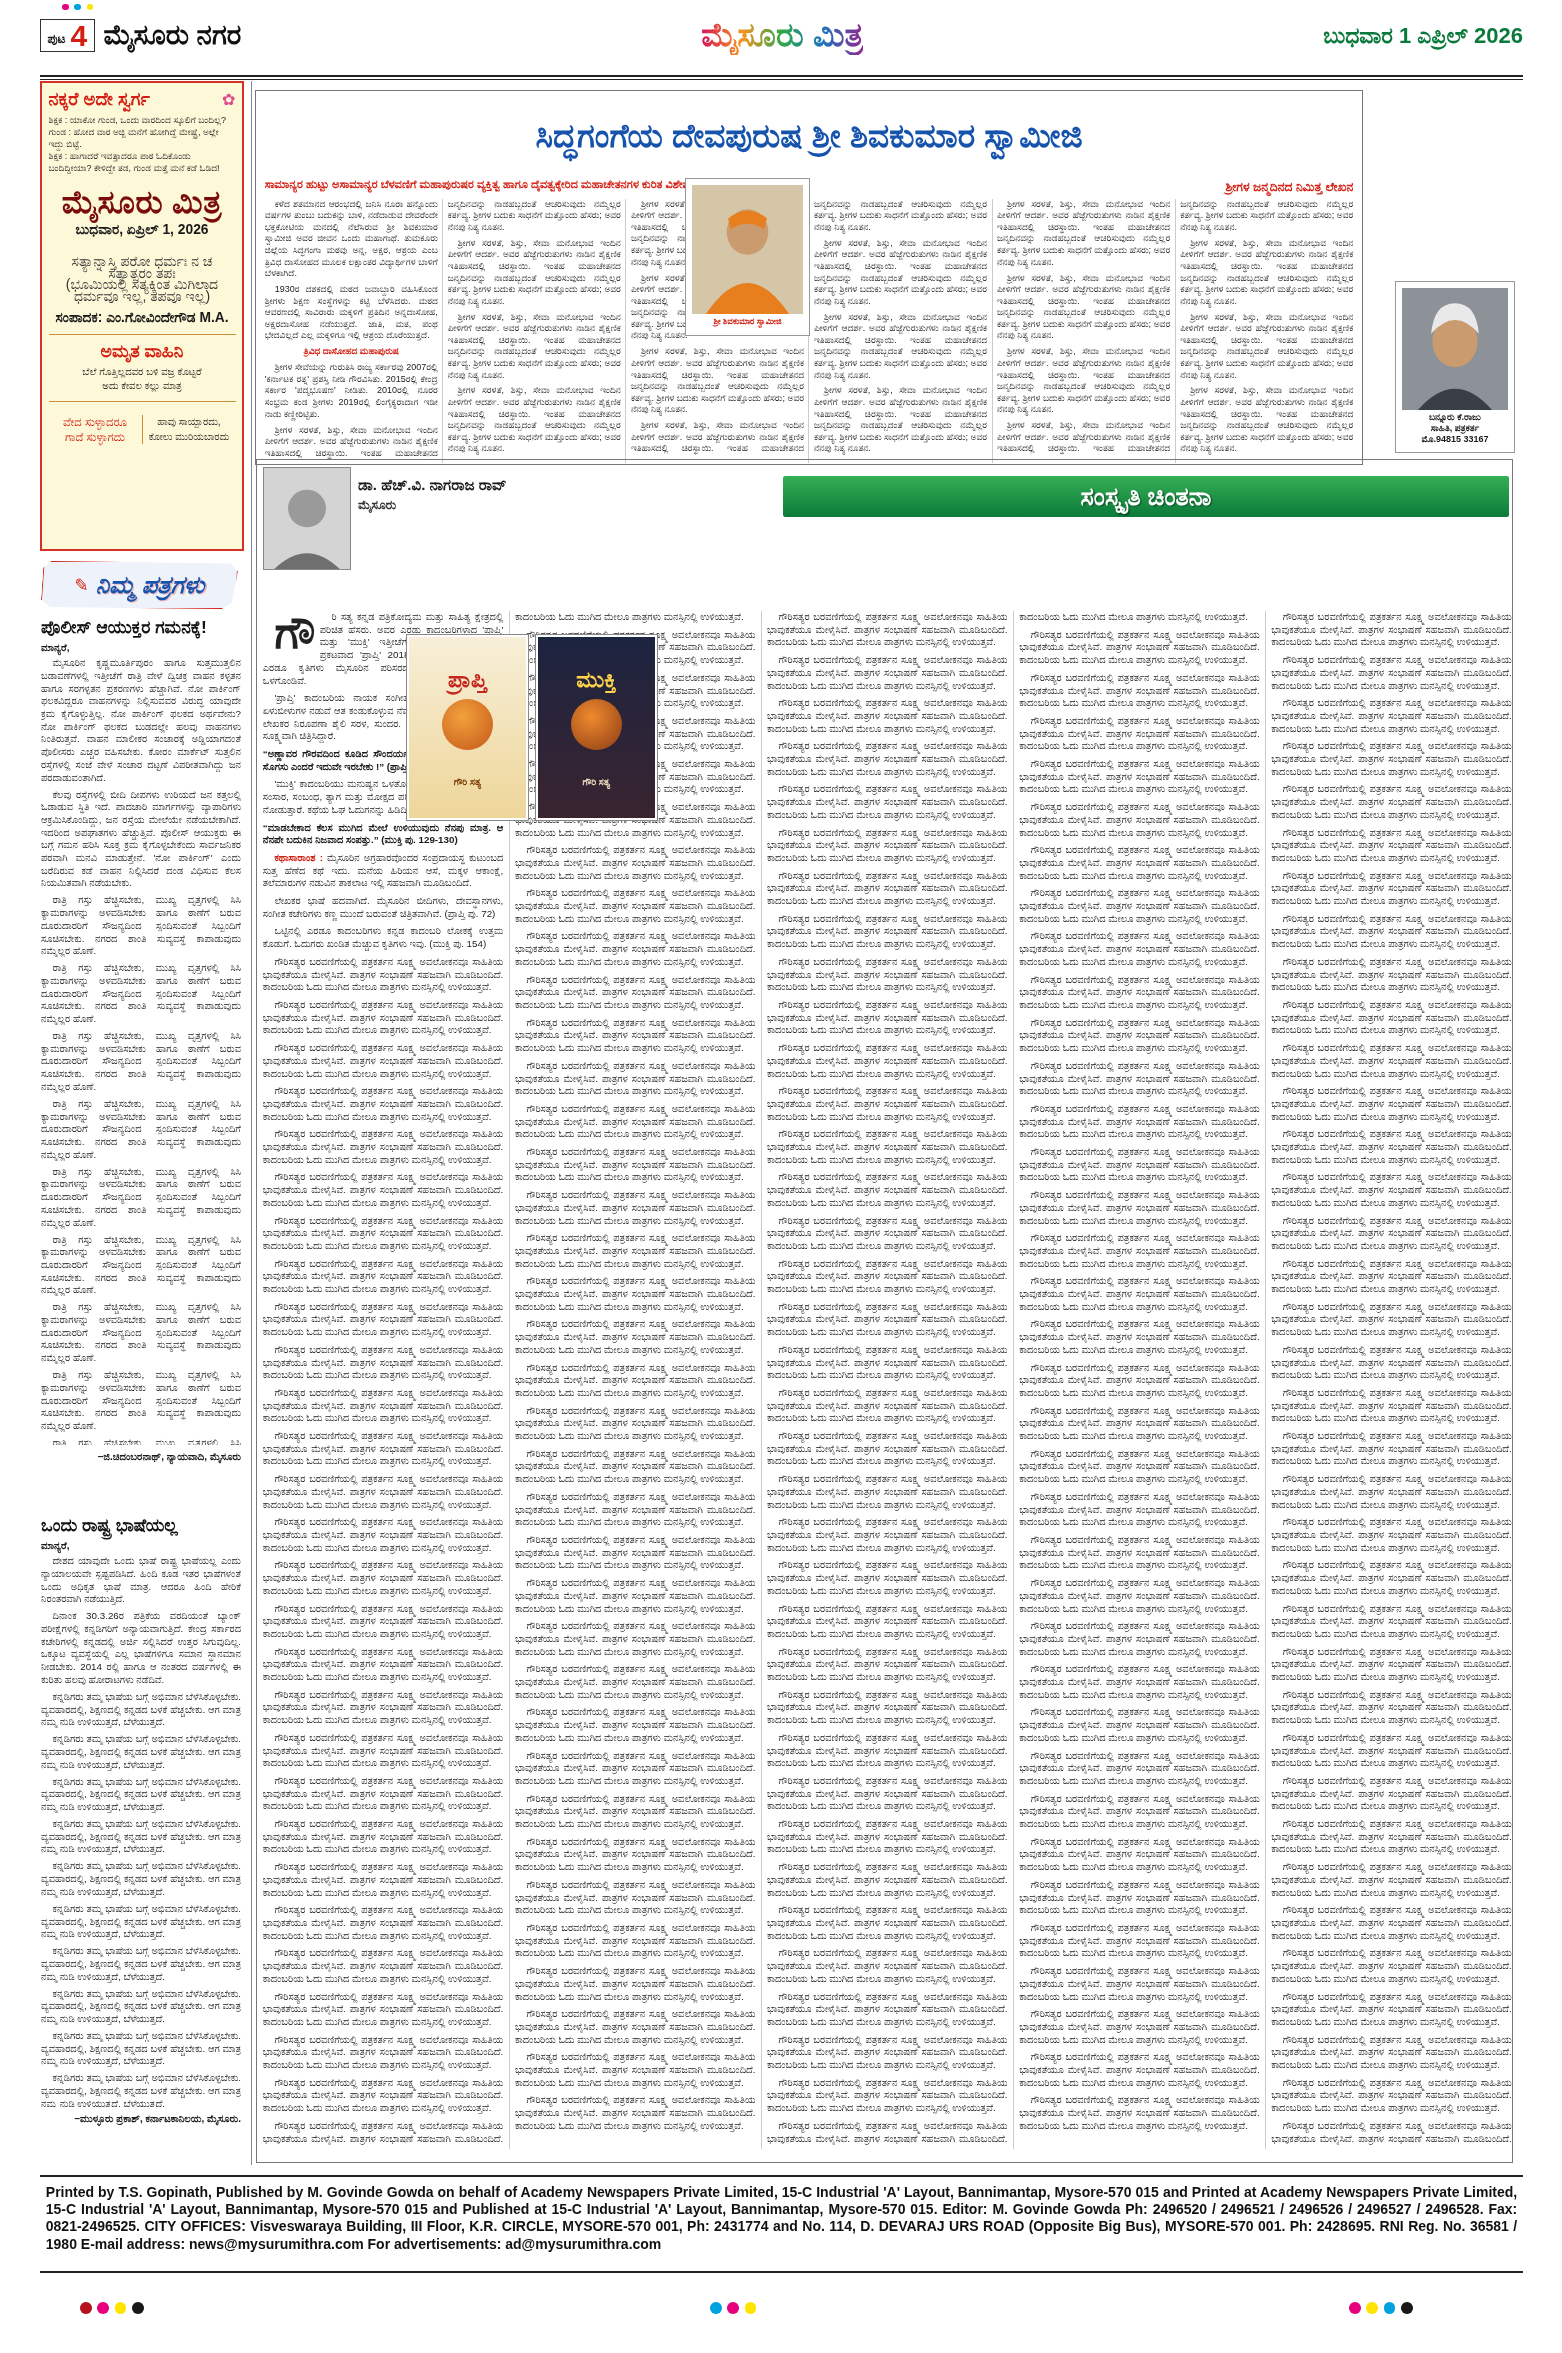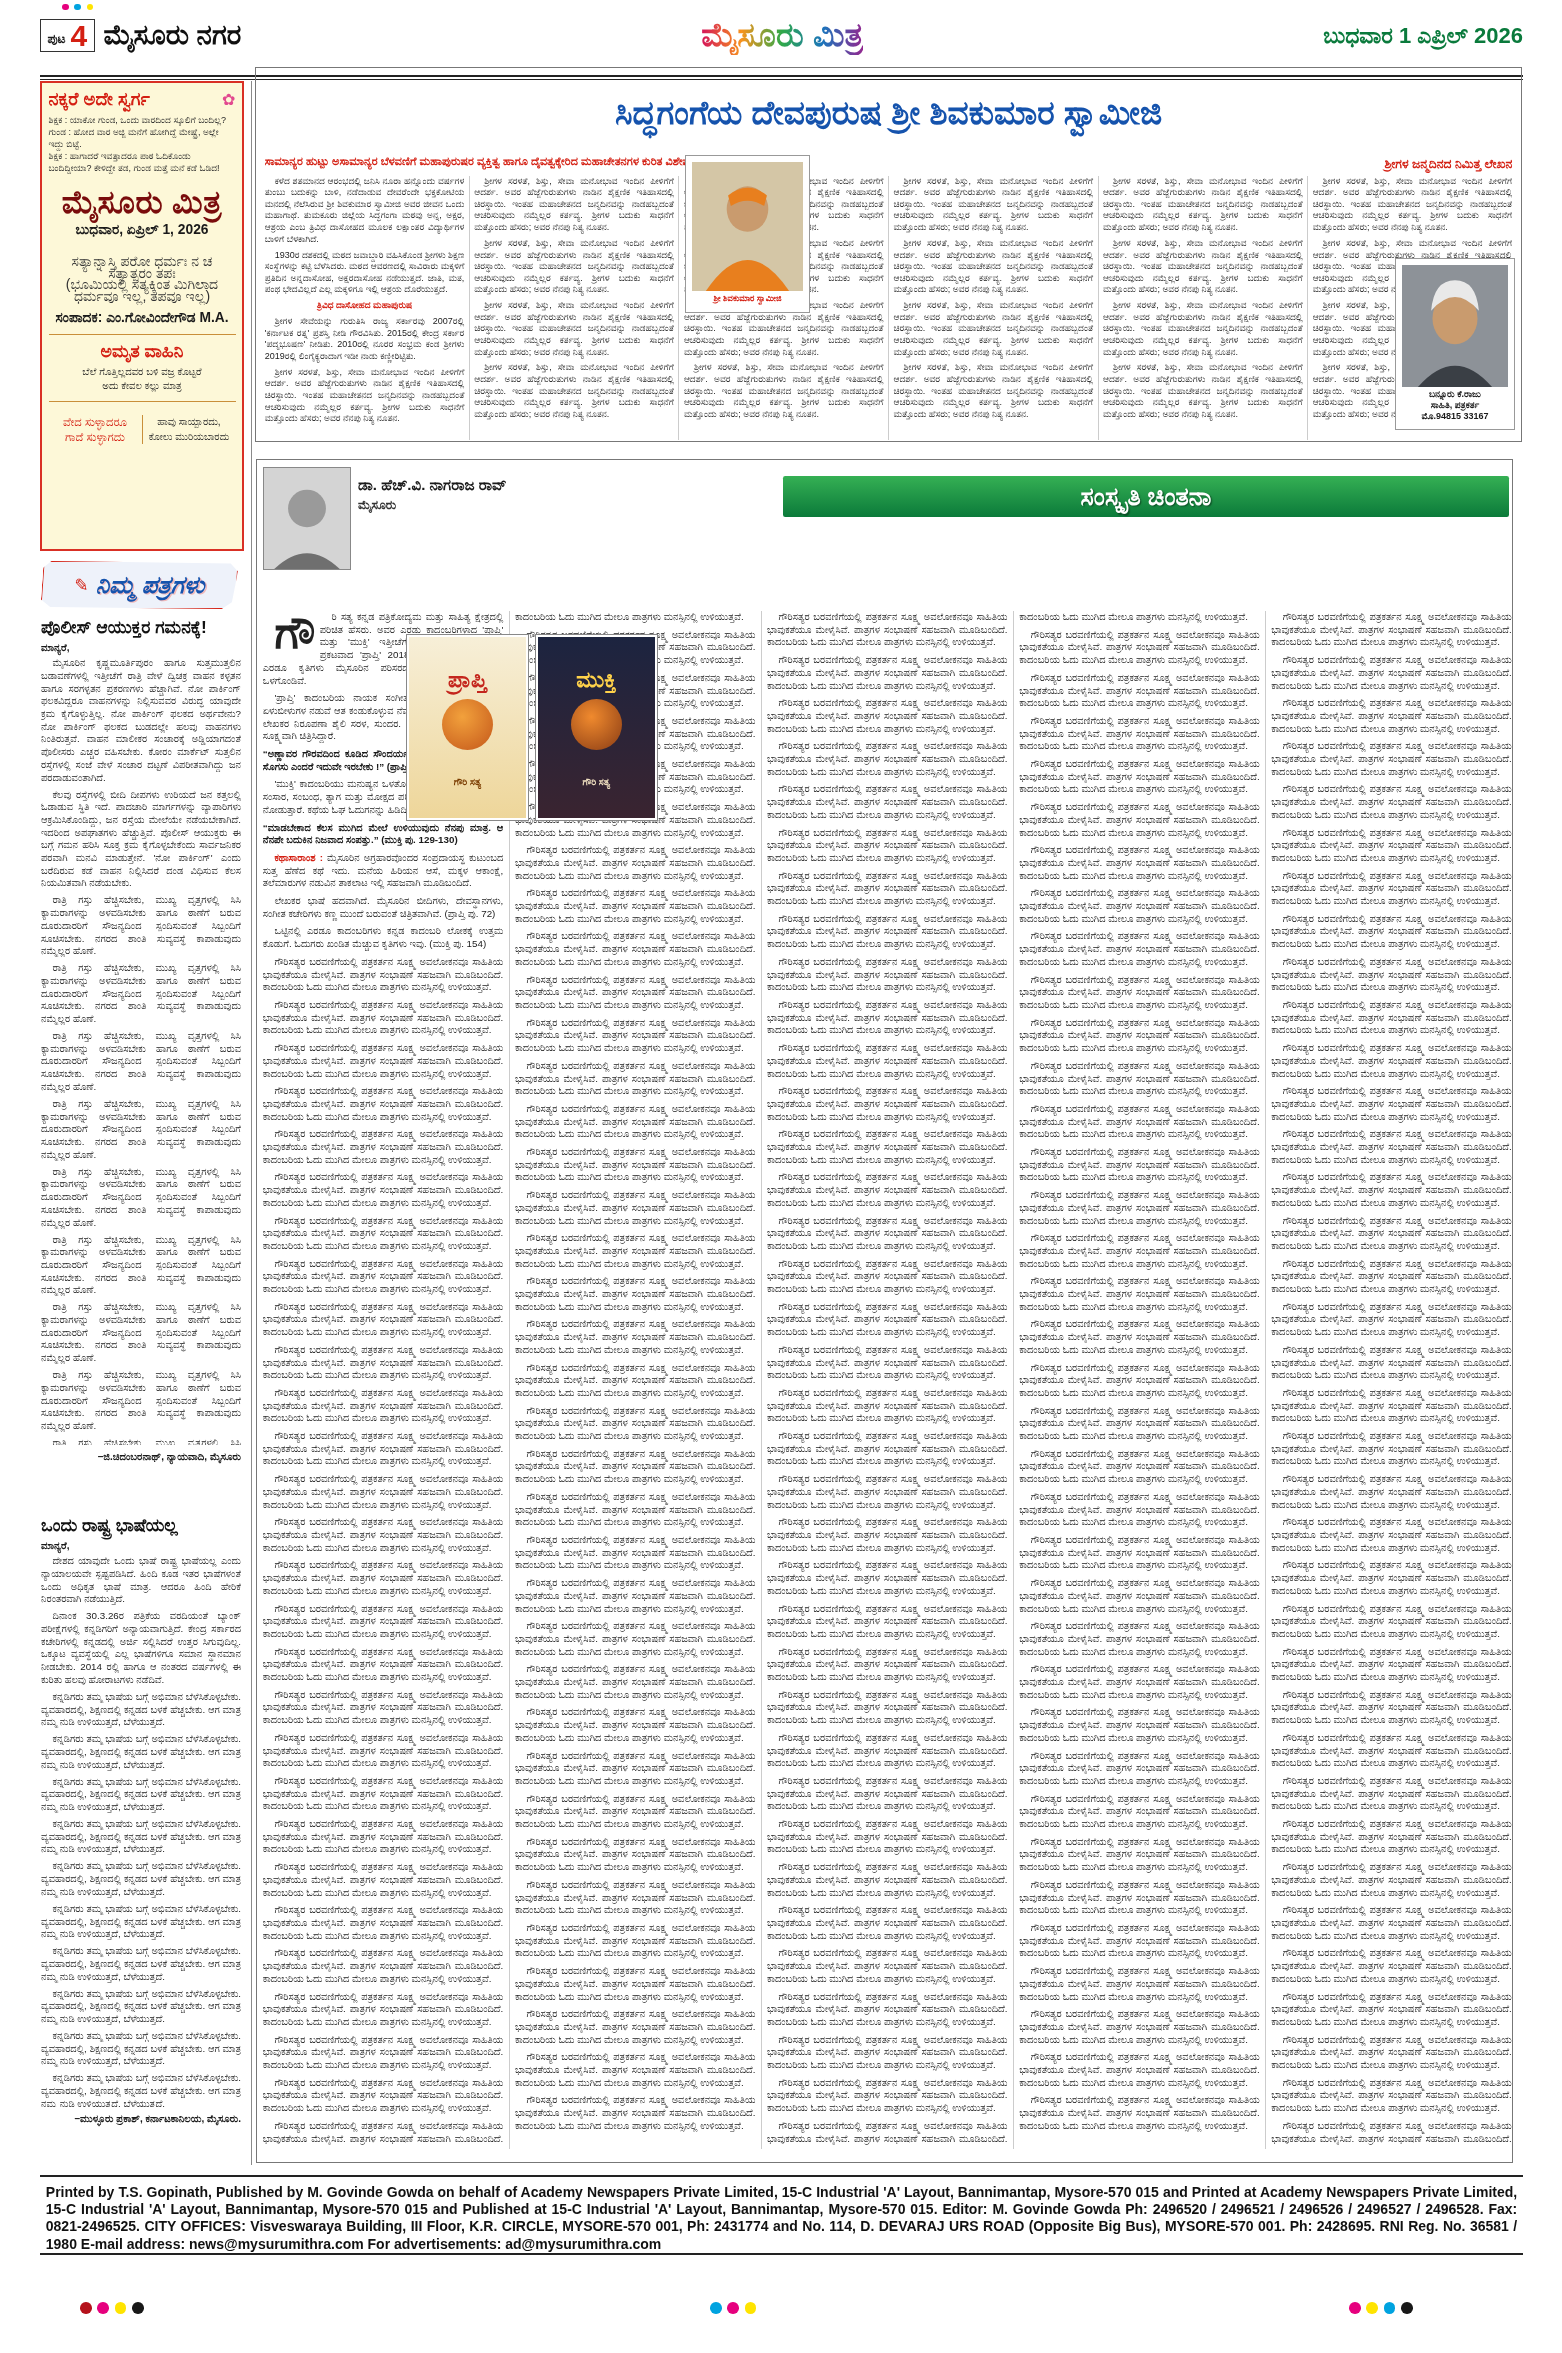--- a/index.html
+++ b/index.html
@@ -54,21 +54,21 @@
   .letters-head .txt{color:#1553ad;font-weight:bold;font-style:italic;font-size:24px;
     text-shadow:1.4px 1.4px 0 #f2b9b9;}
   .pen{color:#d42013;font-size:17.4px;}
   .letter{position:absolute;left:41px;width:200px;}
   .letter-title{font-weight:bold;font-size:17.4px;color:#111;margin-bottom:4.3px;}
   .salutation{font-weight:bold;font-size:10px;margin-bottom:2.9px;}
   .letter-body{overflow:hidden;font-size:9.8px;line-height:12.7px;text-align:justify;}
   .letter-body p{margin:0 0 4.3px;text-indent:11.6px;}
   .sig{text-align:right;font-weight:bold;font-size:10px;margin-top:5.8px;}
   
-  .a1{position:absolute;left:255px;top:67px;width:1267px;height:375px;
+  .a1{position:absolute;left:255px;top:90px;width:1108px;height:375px;
     border:0.7px solid #777;box-sizing:border-box;padding:4.3px 8.7px;}
   .a1-head{font-size:33px;color:#1553ad;font-weight:bold;text-align:center;line-height:1.15;}
   .a1-standrow{display:flex;justify-content:space-between;align-items:flex-start;
     color:#d42013;font-weight:bold;margin:5.8px 0 4.3px;}
   .a1-stand{width:464px;font-size:11.2px;line-height:14.5px;}
   .a1-standr{font-size:12.3px;text-align:right;padding-top:2.9px;}
   .a1-body{height:264px;column-count:6;column-gap:10px;column-rule:0.7px solid #cccccc;
     font-size:9px;line-height:11.6px;text-align:justify;overflow:hidden;}
   .a1-body p{margin:0 0 4.3px;text-indent:10px;}
   .subhead{color:#d42013;font-weight:bold;text-align:center;text-indent:0!important;}
@@ -106,21 +106,21 @@
   .cover-prapti .cover-title{color:#c4261d;font-weight:bold;font-size:22px;}
   .cover-mukti .cover-inner{background:linear-gradient(#1c2440,#3a2430);}
   .cover-mukti .cover-title{color:#ffd24a;font-weight:bold;font-size:22px;}
   .cover-author{font-size:9.4px;font-weight:bold;margin-top:21px;}
   .cover-prapti .cover-author{color:#7a3c00;}
   .cover-mukti .cover-author{color:#f0e0c0;}
   .ornament{width:51px;height:51px;border-radius:50%;}
   .cover-prapti .ornament{background:radial-gradient(circle at 40% 35%,#f2a13c,#c4571a);}
   .cover-mukti .ornament{background:radial-gradient(circle at 40% 35%,#f08a2e,#8a3c14);}
   
-  .imprint{position:absolute;left:40px;top:2175px;width:1483px;height:80px;
+  .imprint{position:absolute;left:40px;top:2175px;width:1483px;height:98px;
     border-top:2.2px double #222;border-bottom:2.2px double #222;box-sizing:border-box;
     padding:6.5px 5.8px;font-weight:bold;font-size:14px;line-height:17.4px;text-align:justify;color:#111;}
 </style>
 </head>
 <body>
 
 <div class="page">
 
   <div class="dots top">
     <span class="c-m"></span>

